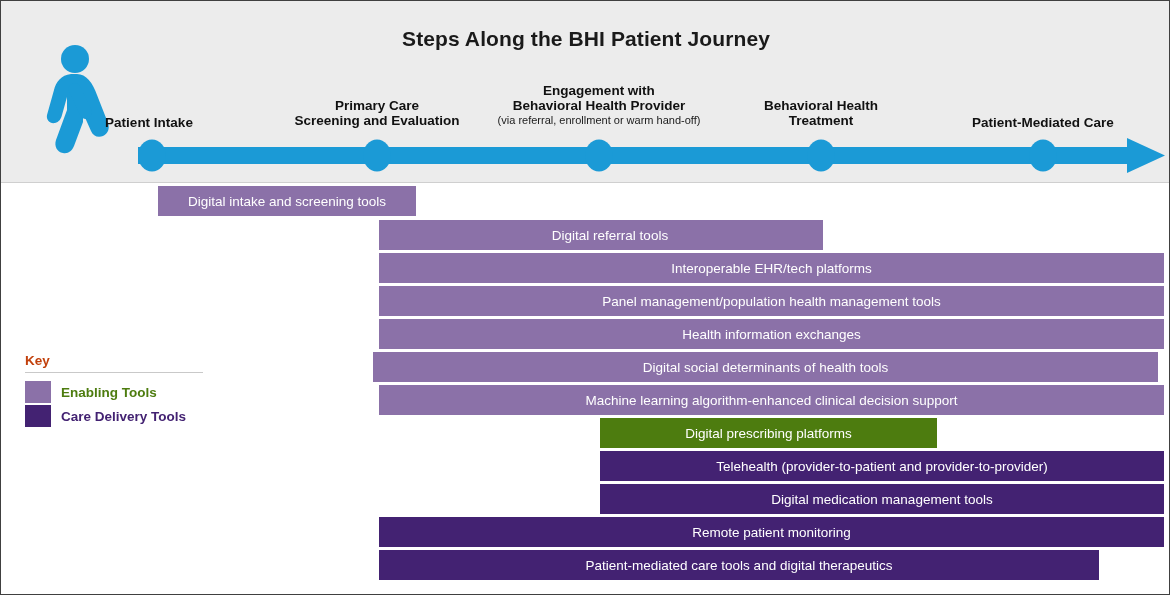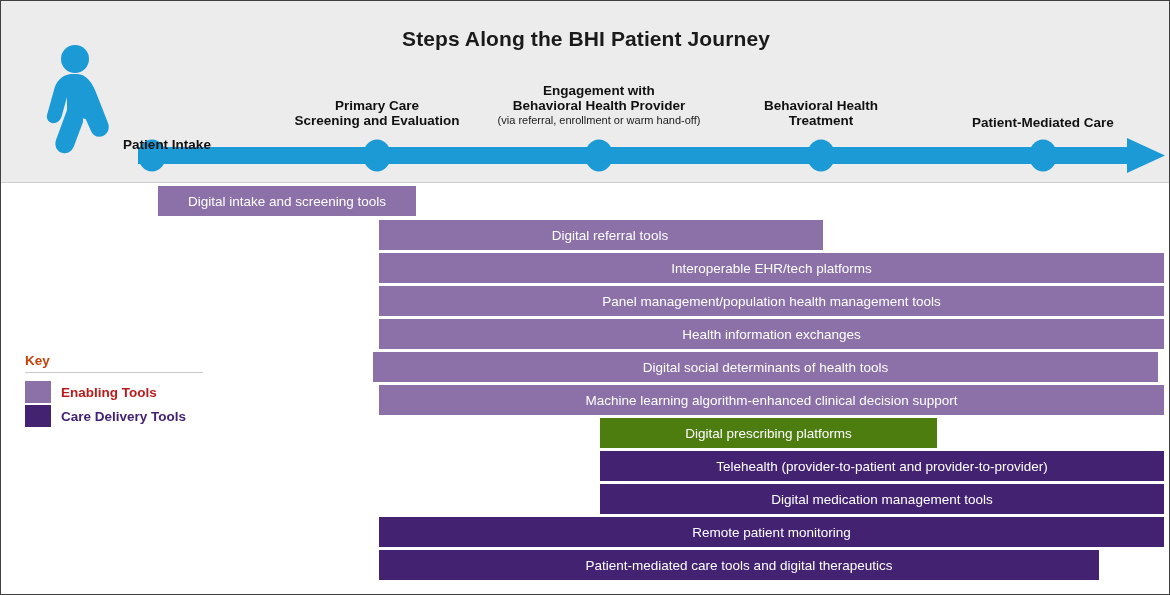--- a/index.html
+++ b/index.html
@@ -66,21 +66,21 @@
   #key-title{
     font-size:13.5px;font-weight:bold;color:#c2410c;
     padding-bottom:4px;
   }
   #key-rule{height:1px;background:#c9c9c9;width:178px;margin-bottom:7px;}
   .key-row{display:flex;align-items:center;height:24px;}
   .key-swatch{width:26px;height:22px;margin-right:10px;flex:0 0 auto;}
   .key-swatch.enabling{background:#8b71a8;}
   .key-swatch.care{background:#432272;}
   .key-text{font-size:13.5px;font-weight:bold;}
-  .key-text.enabling{color:#b91c1c;}
+  .key-text.enabling{color:#4d7c0f;}
   .key-text.care{color:#432272;}
 </style>
 </head>
 <body>
 
 <div id="canvas">
 
   <div id="header-band">
 
     <div id="chart-title">Steps Along the BHI Patient Journey</div>
@@ -99,21 +99,21 @@
 
       <polygon points="1126,137 1164,154.5 1126,172" fill="#1b9ad6"></polygon>
 
       <ellipse cx="151" cy="154.5" rx="14" ry="16" fill="#1b9ad6"></ellipse>
       <ellipse cx="376" cy="154.5" rx="14" ry="16" fill="#1b9ad6"></ellipse>
       <ellipse cx="598" cy="154.5" rx="14" ry="16" fill="#1b9ad6"></ellipse>
       <ellipse cx="820" cy="154.5" rx="14" ry="16" fill="#1b9ad6"></ellipse>
       <ellipse cx="1042" cy="154.5" rx="14" ry="16" fill="#1b9ad6"></ellipse>
     </svg>
 
-    <div class="step-label" style="left:76px;top:114px;width:180px;margin-top:22px;">
+    <div class="step-label" style="left:58px;top:114px;width:180px;">
       <span>Patient Intake</span>
     </div>
 
     <div class="step-label" style="left:256px;top:97px;width:240px;">
       <span>Primary Care</span><br>
       <span>Screening and Evaluation</span>
     </div>
 
     <div class="step-label" style="left:458px;top:82px;width:280px;">
       <span>Engagement with</span><br>

